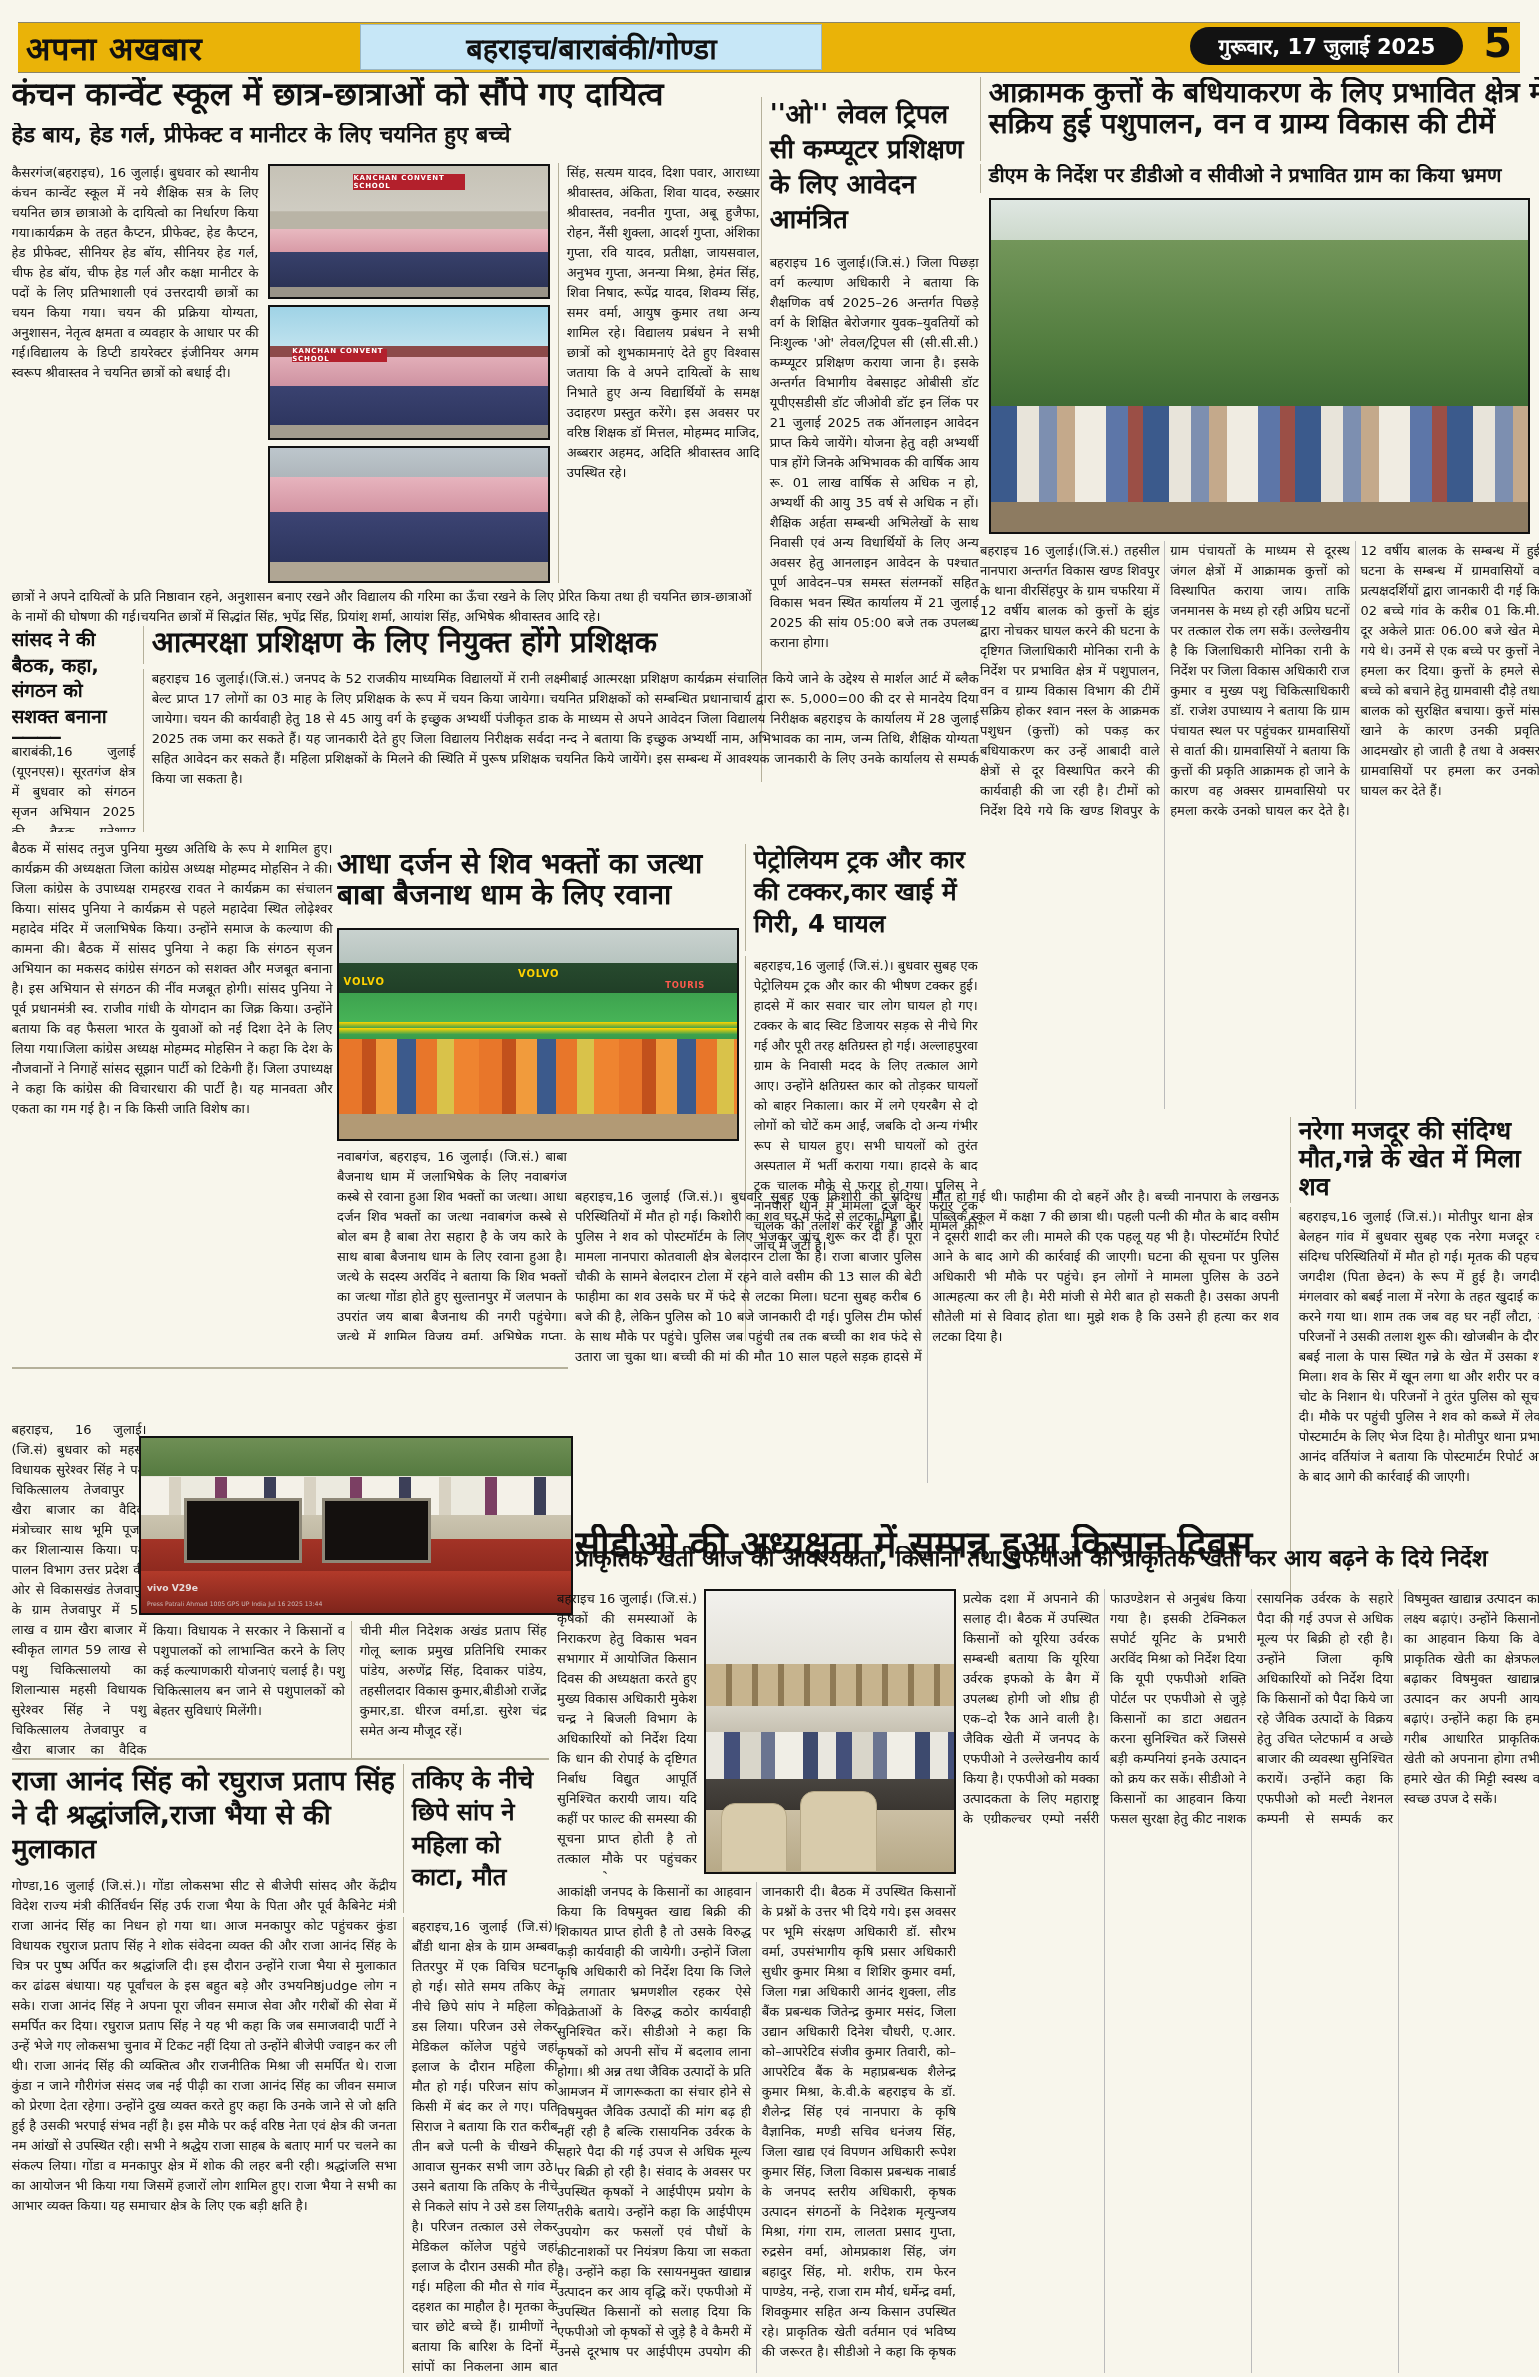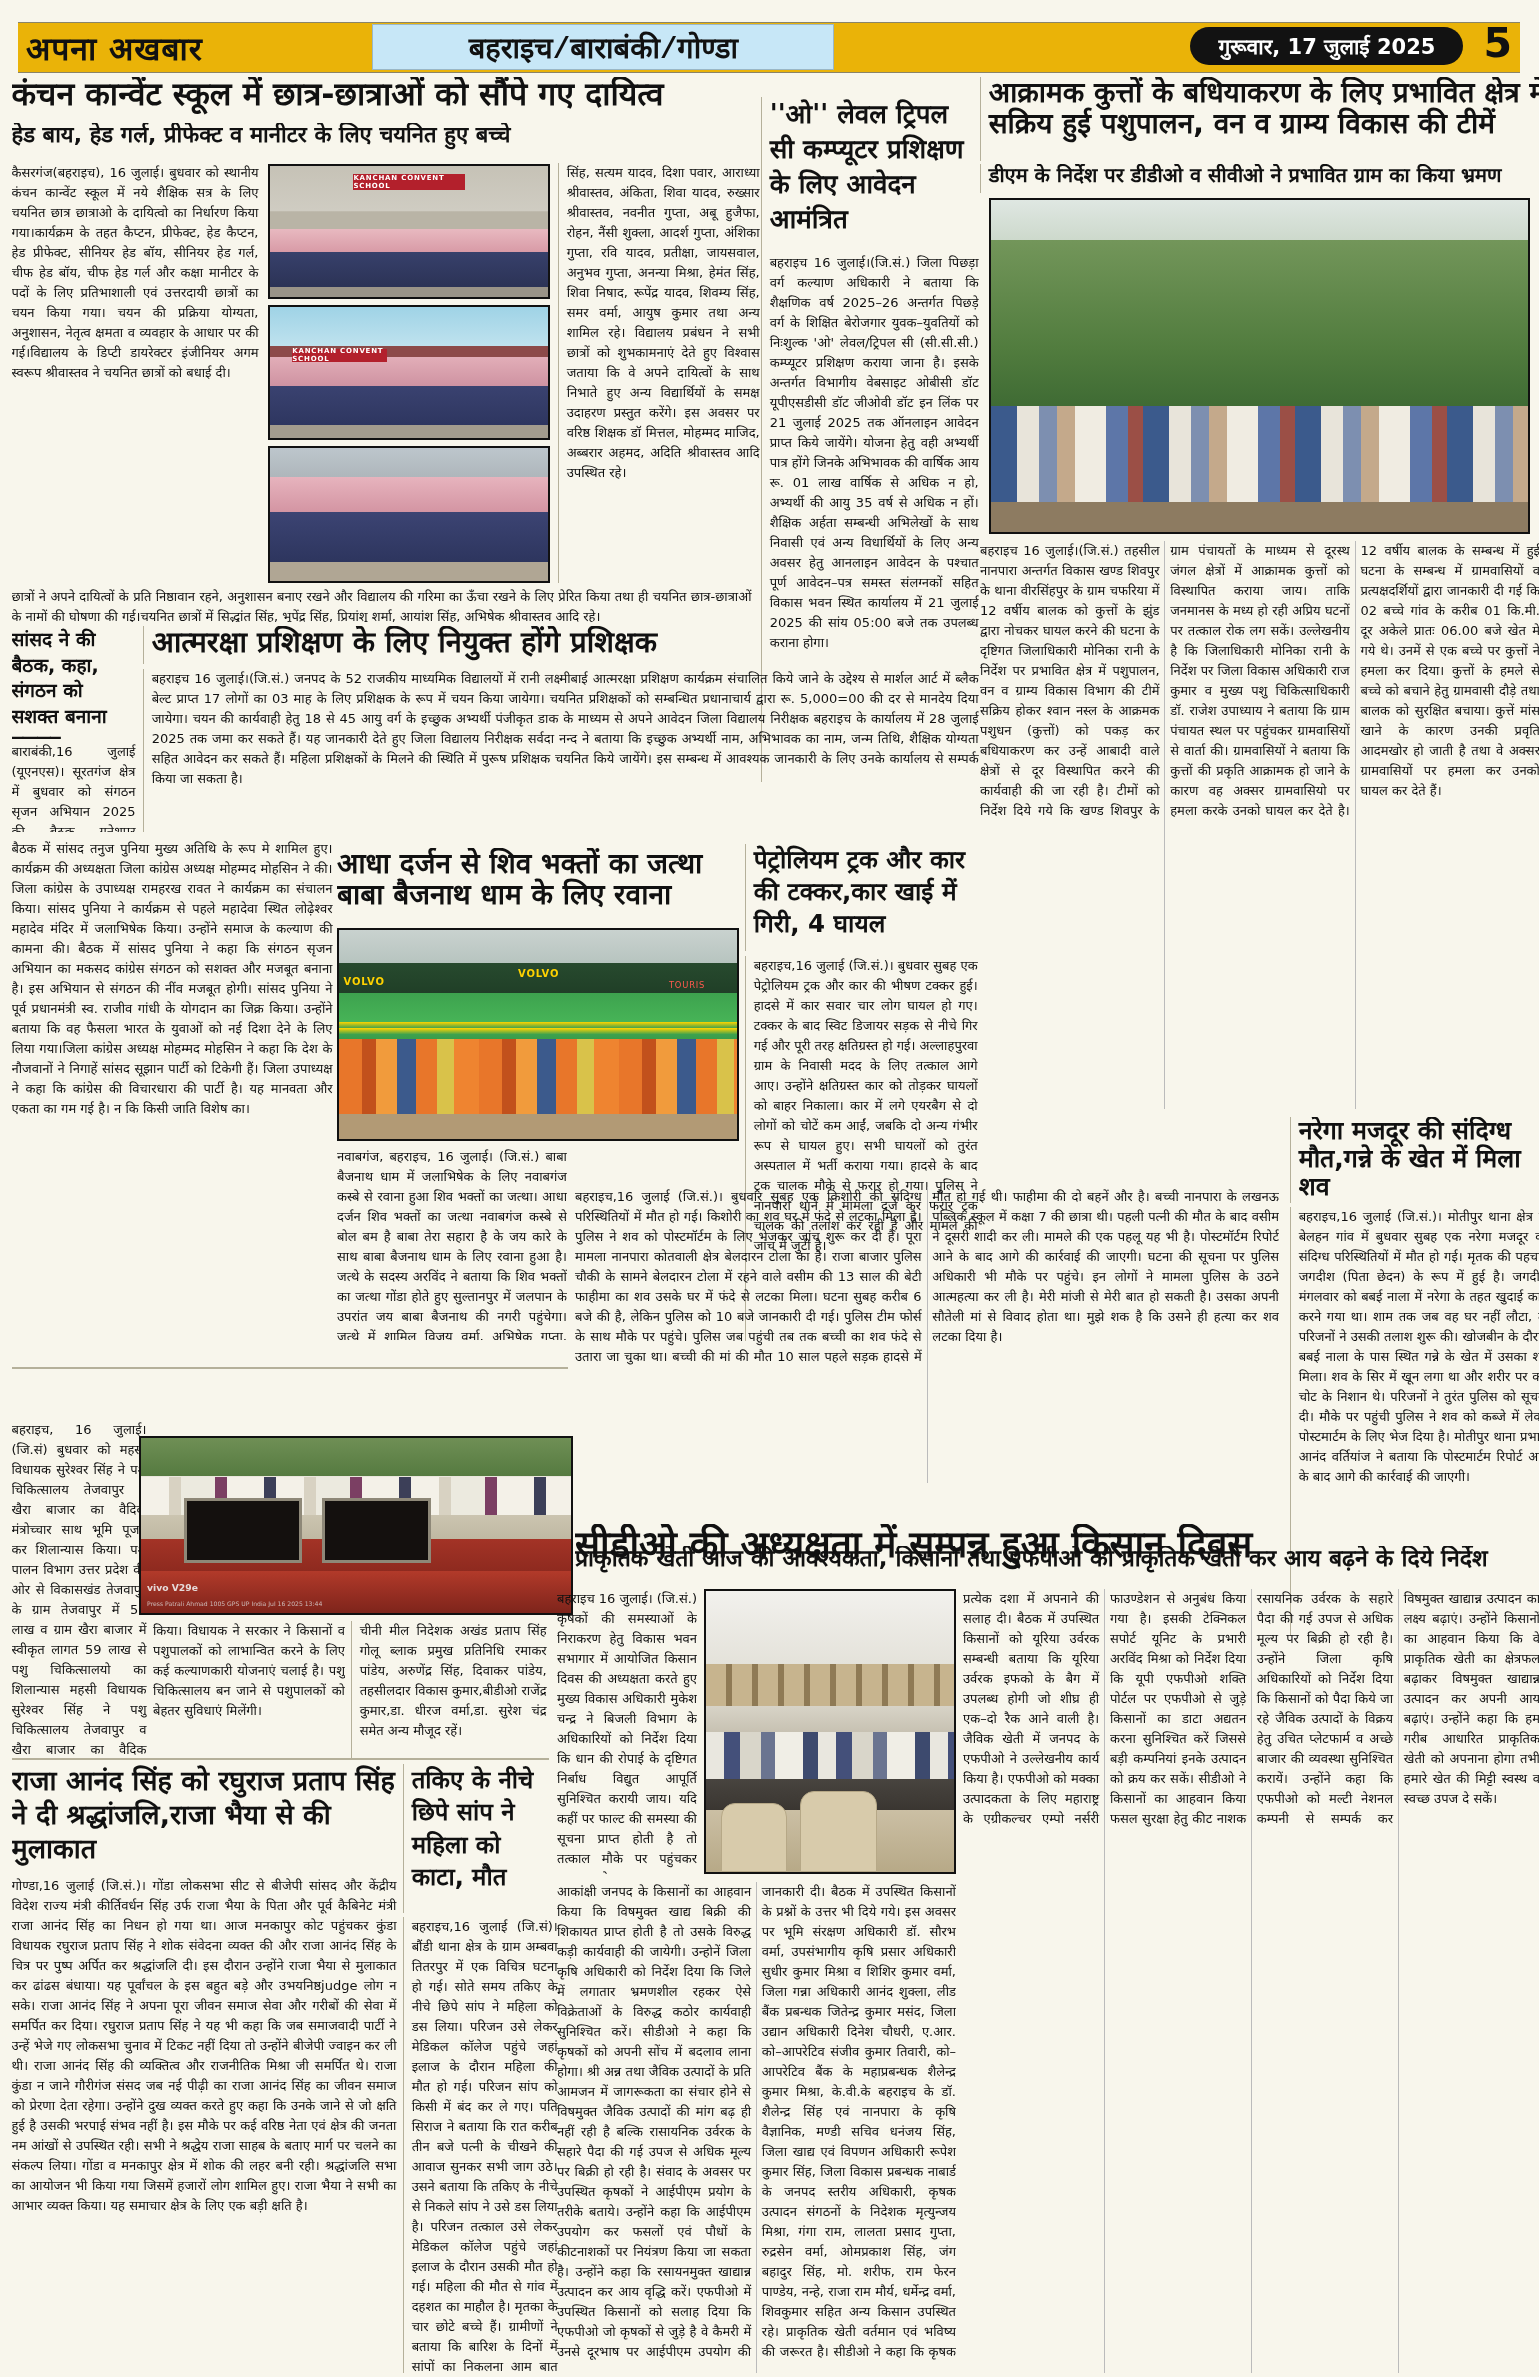--- a/index.html
+++ b/index.html
@@ -6,36 +6,36 @@
   .page{position:relative;width:1540px;height:2377px;background:#f8f6ec;
         font-family:"DejaVu Sans",sans-serif;color:#111;overflow:hidden;}
   
   .masthead{position:absolute;left:18.4px;top:21.5px;width:1502px;height:49px;
             background:#eab308;border-top:1.5px solid #8a8468;border-bottom:1.5px solid #8a8468;
             display:flex;align-items:center;}
   .brand{font-size:32px;font-weight:bold;letter-spacing:0.8px;margin-left:7.7px;width:253px;
          font-family:"DejaVu Serif",serif;}
   .edition-box{position:absolute;left:342px;top:1.5px;width:460px;height:44px;
                background:#c7e7f7;border:0.8px solid #9ab7c6;display:flex;align-items:center;justify-content:center;
-               font-size:29px;font-weight:bold;font-family:Liberation Mono, monospace;margin-left:12px;}
+               font-size:29px;font-weight:bold;font-family:Liberation Sans, sans-serif;}
   .date-pill{position:absolute;left:1172px;top:4.6px;width:273px;height:38px;border-radius:20px;
              background:#121212;color:#fff;display:flex;align-items:center;justify-content:center;
              font-size:21px;font-weight:bold;}
   .pageno{position:absolute;left:1465px;top:-3.1px;font-size:41px;font-weight:bold;}
   
   .abs{position:absolute;overflow:hidden;}
   .hl{font-weight:bold;line-height:1.12;letter-spacing:0px;}
   .body-txt{font-size:13px;line-height:20px;text-align:justify;}
   .cols2{column-count:2;column-gap:10.7px;column-rule:0.8px solid #bbb;}
   .cols3{column-count:3;column-gap:10.7px;column-rule:0.8px solid #bbb;}
   .cols4{column-count:4;column-gap:10.7px;column-rule:0.8px solid #bbb;}
   .vr-l{border-left:0.8px solid #b5b09a;padding-left:7.7px;}
   .photo{position:absolute;border:2.3px solid #111;box-sizing:border-box;}
   .ph-label{position:absolute;color:#ffd200;font-weight:bold;font-size:10px;letter-spacing:0.8px;}
-  .ph-label2{position:absolute;color:#ff5a4e;font-weight:normal;font-size:8.4px;letter-spacing:0.8px;text-align:center;}
+  .ph-label2{position:absolute;color:#ff5a4e;font-weight:bold;font-size:8.4px;letter-spacing:0.8px;text-align:center;}
   .watermark{position:absolute;left:6.1px;bottom:20px;color:#eee;font-size:9.2px;font-weight:bold;opacity:.9;}
   .watermark2{position:absolute;left:6.1px;bottom:6.1px;color:#ddd;font-size:6.1px;opacity:.8;}
   .sign{position:absolute;background:#b3202c;color:#fff;font-size:7px;font-weight:bold;
         display:flex;align-items:center;justify-content:center;letter-spacing:0.8px;}
   
   .ph-school1{background:linear-gradient(180deg,#c6c2b6 0%,#cfccc2 34%,#b9b4a6 35%,#b9b4a6 48%,
               #e8b9c0 48%,#d89aa6 66%,#37406b 66%,#2c3356 92%,#9a9488 92%);}
   .ph-school2{background:linear-gradient(180deg,#9fd3e6 0%,#bfe2ee 30%,#8c4a49 30%,#8c4a49 38%,
               #e2aeb8 38%,#cf93a2 60%,#3a4270 60%,#2e3660 90%,#a39c8e 90%);}
   .ph-school3{background:linear-gradient(180deg,#bdc6cc 0%,#aeb6bb 22%,#e6b3bd 22%,#d495a3 48%,

